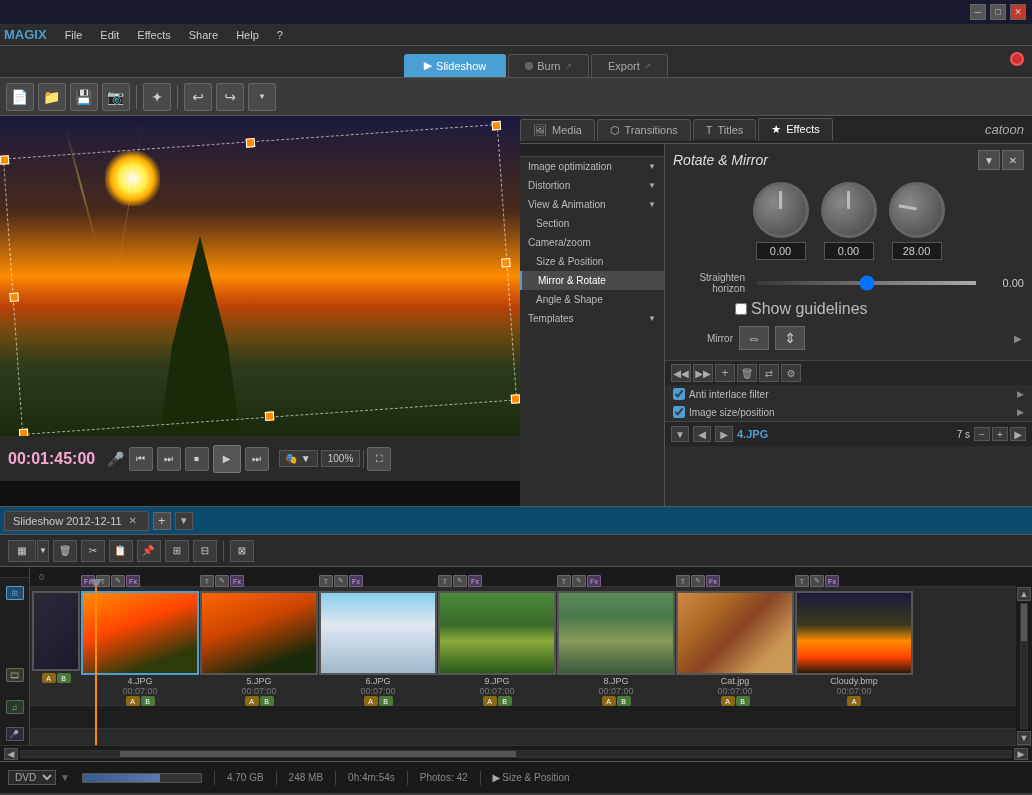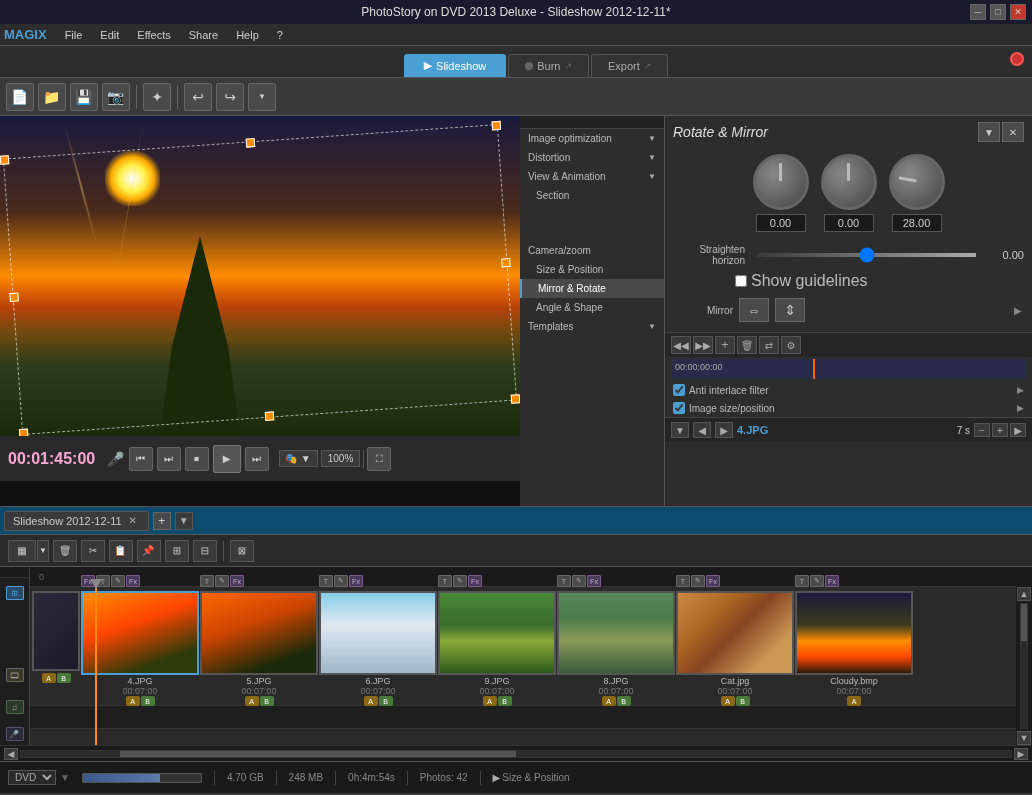--- a/index.html
+++ b/index.html
@@ -94,21 +94,20 @@
     ::-webkit-scrollbar-track { background: #1a1a1a; }
     ::-webkit-scrollbar-thumb { background: #555; border-radius: 2px; }
 
     .panel-tabs-row { display: flex; align-items: center; background: #252525; border-bottom: 1px solid #555; height: 28px; }
     .effects-right { flex: 1; background: #2d2d2d; overflow-y: auto; }
   </style>
 </head>
 <body>
 
 <div class="title-bar">
-  <span>PhotoStory on DVD 2013 Deluxe - Slideshow 2012-12-11*</span>
   <div class="title-bar-controls">
     <div class="title-btn">─</div>
     <div class="title-btn">□</div>
     <div class="title-btn close">✕</div>
   </div>
 </div>
 
 <div class="menu-bar">
   <span class="menu-logo">MAGIX</span>
   <span class="menu-item">File</span>
@@ -192,20 +191,39 @@
         <div style="background:#3a3a3a; border:1px solid #555; padding:2px 6px; font-size:10px; color:#ccc; cursor:pointer;">🎭 ▼</div>
         <div style="background:#3a3a3a; border:1px solid #555; padding:2px 6px; font-size:10px; color:#ccc; cursor:pointer;">100%</div>
         <div style="width:1px;height:18px;background:#555;"></div>
         <div class="ctrl-btn">⛶</div>
       </div>
     </div>
   </div>
 
   <div class="effects-panel">
 
+    <div class="panel-tabs-row">
+      <div class="panel-tab">
+        <span style="margin-right:2px;">🖼</span>
+        <span>Media</span>
+      </div>
+      <div class="panel-tab">
+        <span style="margin-right:2px;">⬡</span>
+        <span>Transitions</span>
+      </div>
+      <div class="panel-tab">
+        <span style="margin-right:2px;">T</span>
+        <span>Titles</span>
+      </div>
+      <div class="panel-tab active">
+        <span style="margin-right:2px;">★</span>
+        <span>Effects</span>
+      </div>
+      <span class="catoon-logo" style="margin-left:auto; padding-right:8px; font-style:italic; font-size:13px; color:#aaa;">catoon</span>
+    </div>
 
     <div class="effects-content">
 
       <div class="effects-list">
         <div style="display:flex; background:#222; padding:2px 4px; gap:2px; border-bottom:1px solid #444;">
           <div style="width:1px; height:8px;"></div>
         </div>
 
         <div class="effects-list-item">
           <span>Image optimization</span>
@@ -219,21 +237,21 @@
 
         <div class="effects-list-item">
           <span>View &amp; Animation</span>
           <span class="arrow">▼</span>
         </div>
 
         <div class="effects-list-item" style="padding-left:16px;">
           <span>Section</span>
         </div>
 
-        <div class="effects-list-item" style="margin-top:36px;">
+        <div class="effects-list-item" style="">
           <span>Camera/zoom</span>
         </div>
 
         <div class="effects-list-item" style="padding-left:16px;">
           <span>Size &amp; Position</span>
         </div>
 
         <div class="effects-list-item active" style="padding-left:16px;">
           <span>Mirror &amp; Rotate</span>
         </div>
@@ -306,25 +324,20 @@
 
         <div style="display:flex; gap:2px; padding:3px 6px; background:#252525;">
           <div style="width:20px;height:18px;background:#3a3a3a;border:1px solid #555;color:#aaa;font-size:10px;cursor:pointer;display:flex;align-items:center;justify-content:center;">◀◀</div>
           <div style="width:20px;height:18px;background:#3a3a3a;border:1px solid #555;color:#aaa;font-size:10px;cursor:pointer;display:flex;align-items:center;justify-content:center;">▶▶</div>
           <div style="width:20px;height:18px;background:#3a3a3a;border:1px solid #555;color:#aaa;font-size:12px;cursor:pointer;display:flex;align-items:center;justify-content:center;">+</div>
           <div style="width:20px;height:18px;background:#3a3a3a;border:1px solid #555;color:#aaa;font-size:10px;cursor:pointer;display:flex;align-items:center;justify-content:center;">🗑</div>
           <div style="width:20px;height:18px;background:#3a3a3a;border:1px solid #555;color:#aaa;font-size:10px;cursor:pointer;display:flex;align-items:center;justify-content:center;">⇄</div>
           <div style="width:20px;height:18px;background:#3a3a3a;border:1px solid #555;color:#aaa;font-size:10px;cursor:pointer;display:flex;align-items:center;justify-content:center;">⚙</div>
         </div>
 
-        <div style="height:20px; background:#1a1a1a; position:relative; margin:2px 6px;">
-          <div style="position:absolute; left:0; top:0; height:100%; width:100%; background:#2a2a4a;"></div>
-          <div style="position:absolute; left:40%; top:0; width:2px; height:100%; background:#ff6600;"></div>
-          <span style="position:absolute; left:4px; top:3px; font-size:9px; color:#aaa;">00:00:00:00</span>
-        </div>
 
         <div style="padding:0 4px;">
           <div class="filter-item">
             <input type="checkbox" class="filter-cb" checked="" style="">
             <span class="filter-label">Anti interlace filter</span>
             <span class="filter-arrow">▶</span>
           </div>
           <div class="filter-item">
             <input type="checkbox" class="filter-cb" checked="" style="">
             <span class="filter-label">Image size/position</span>

